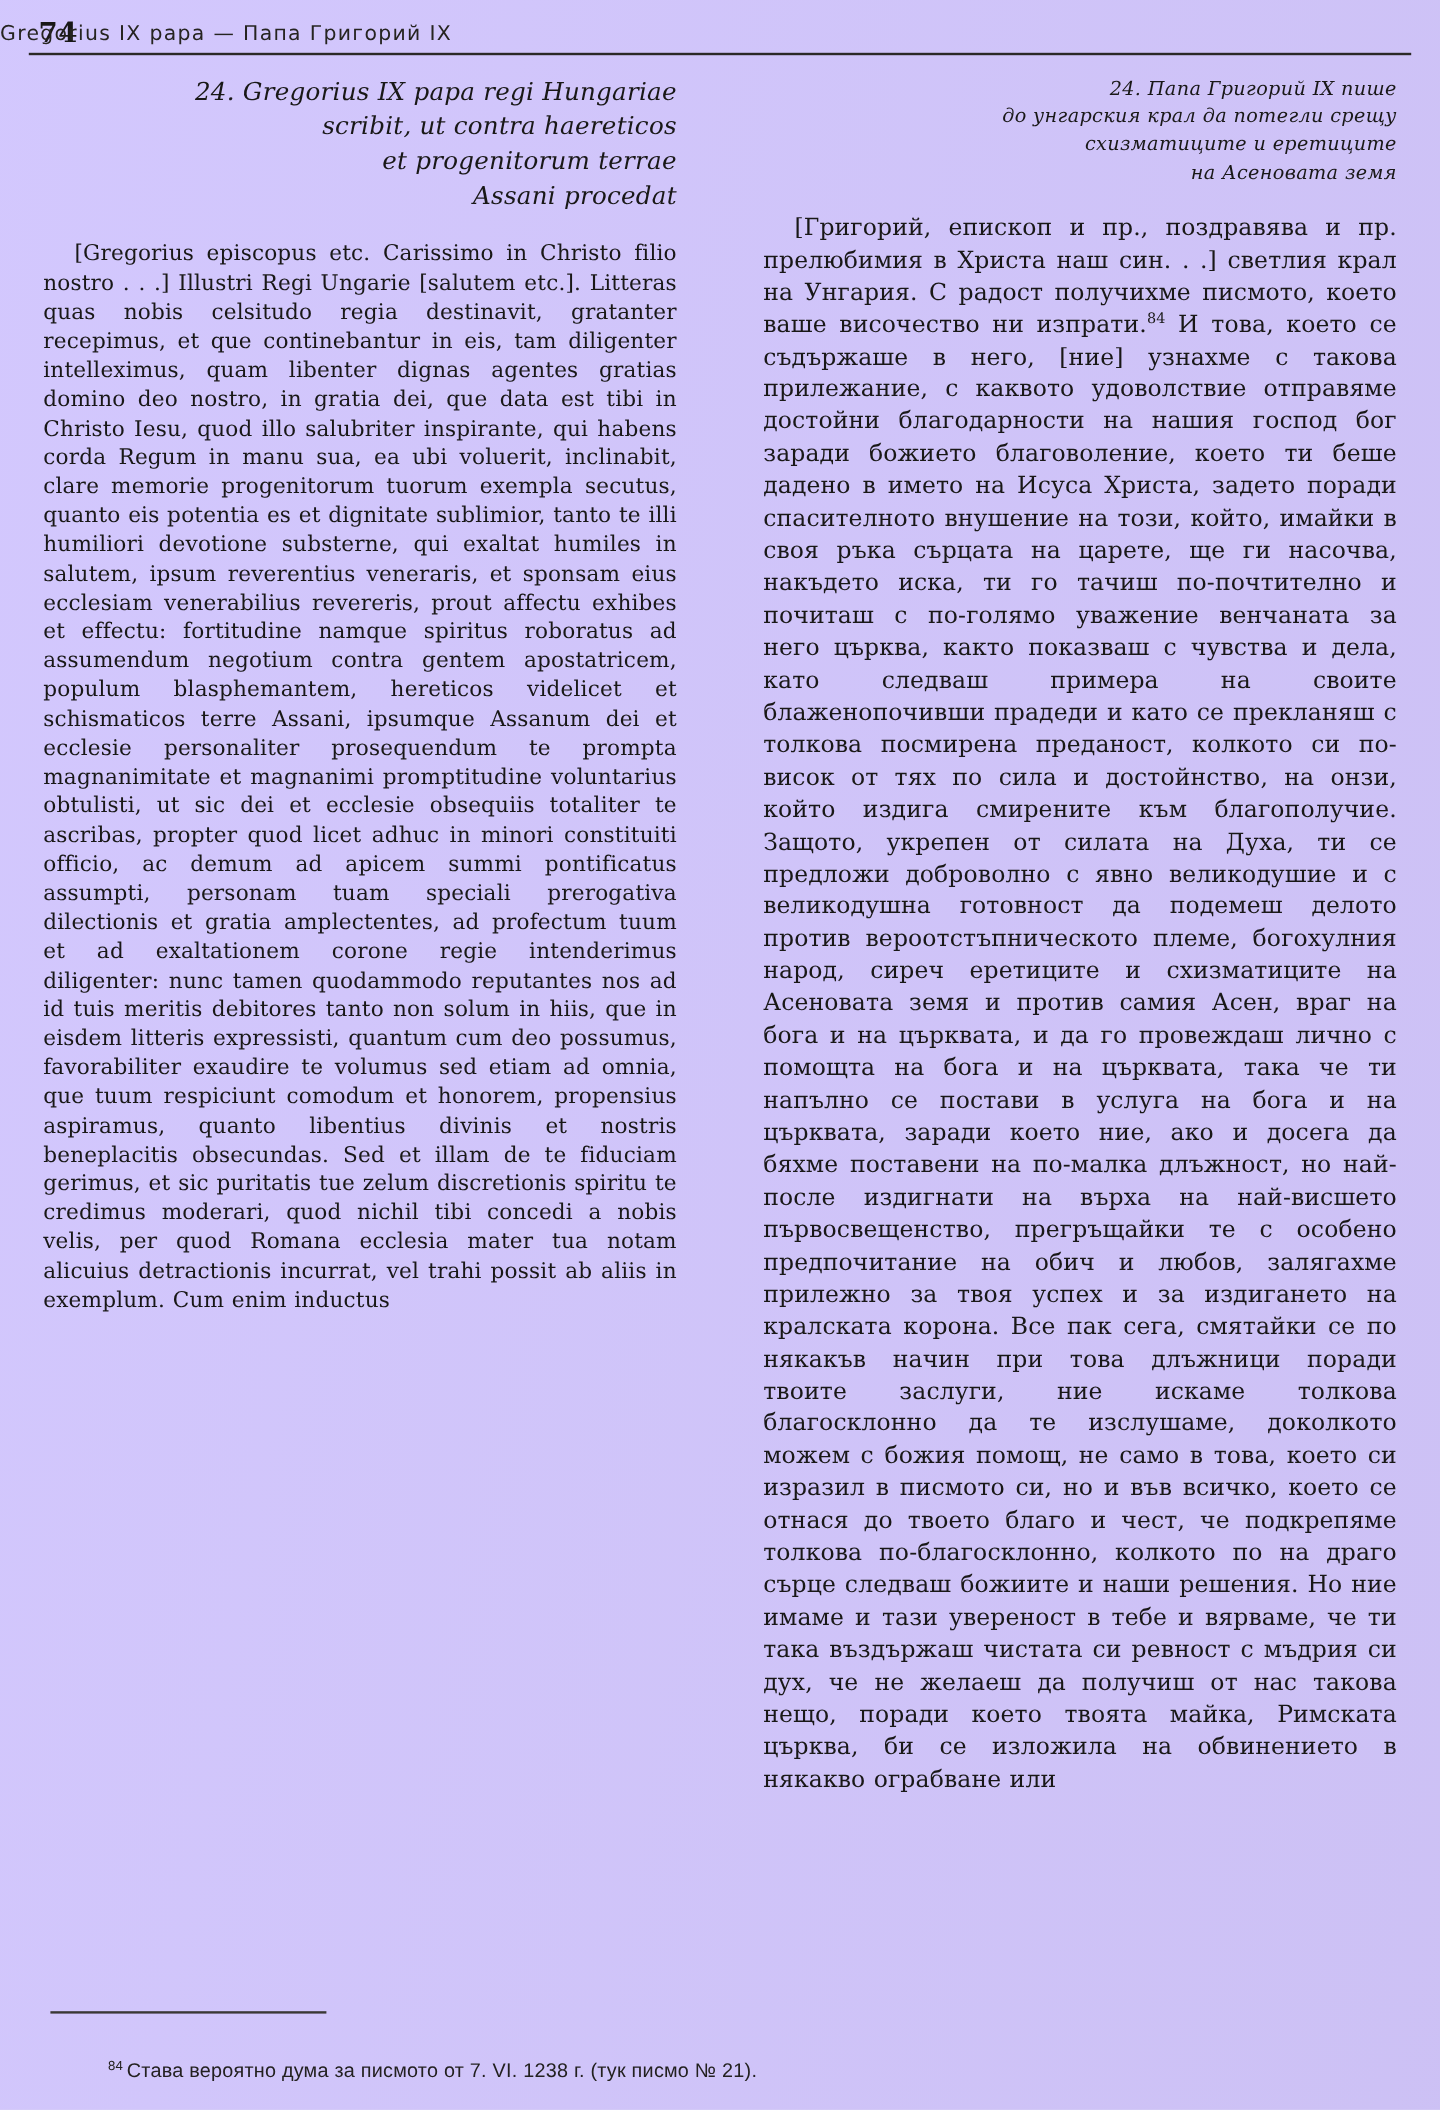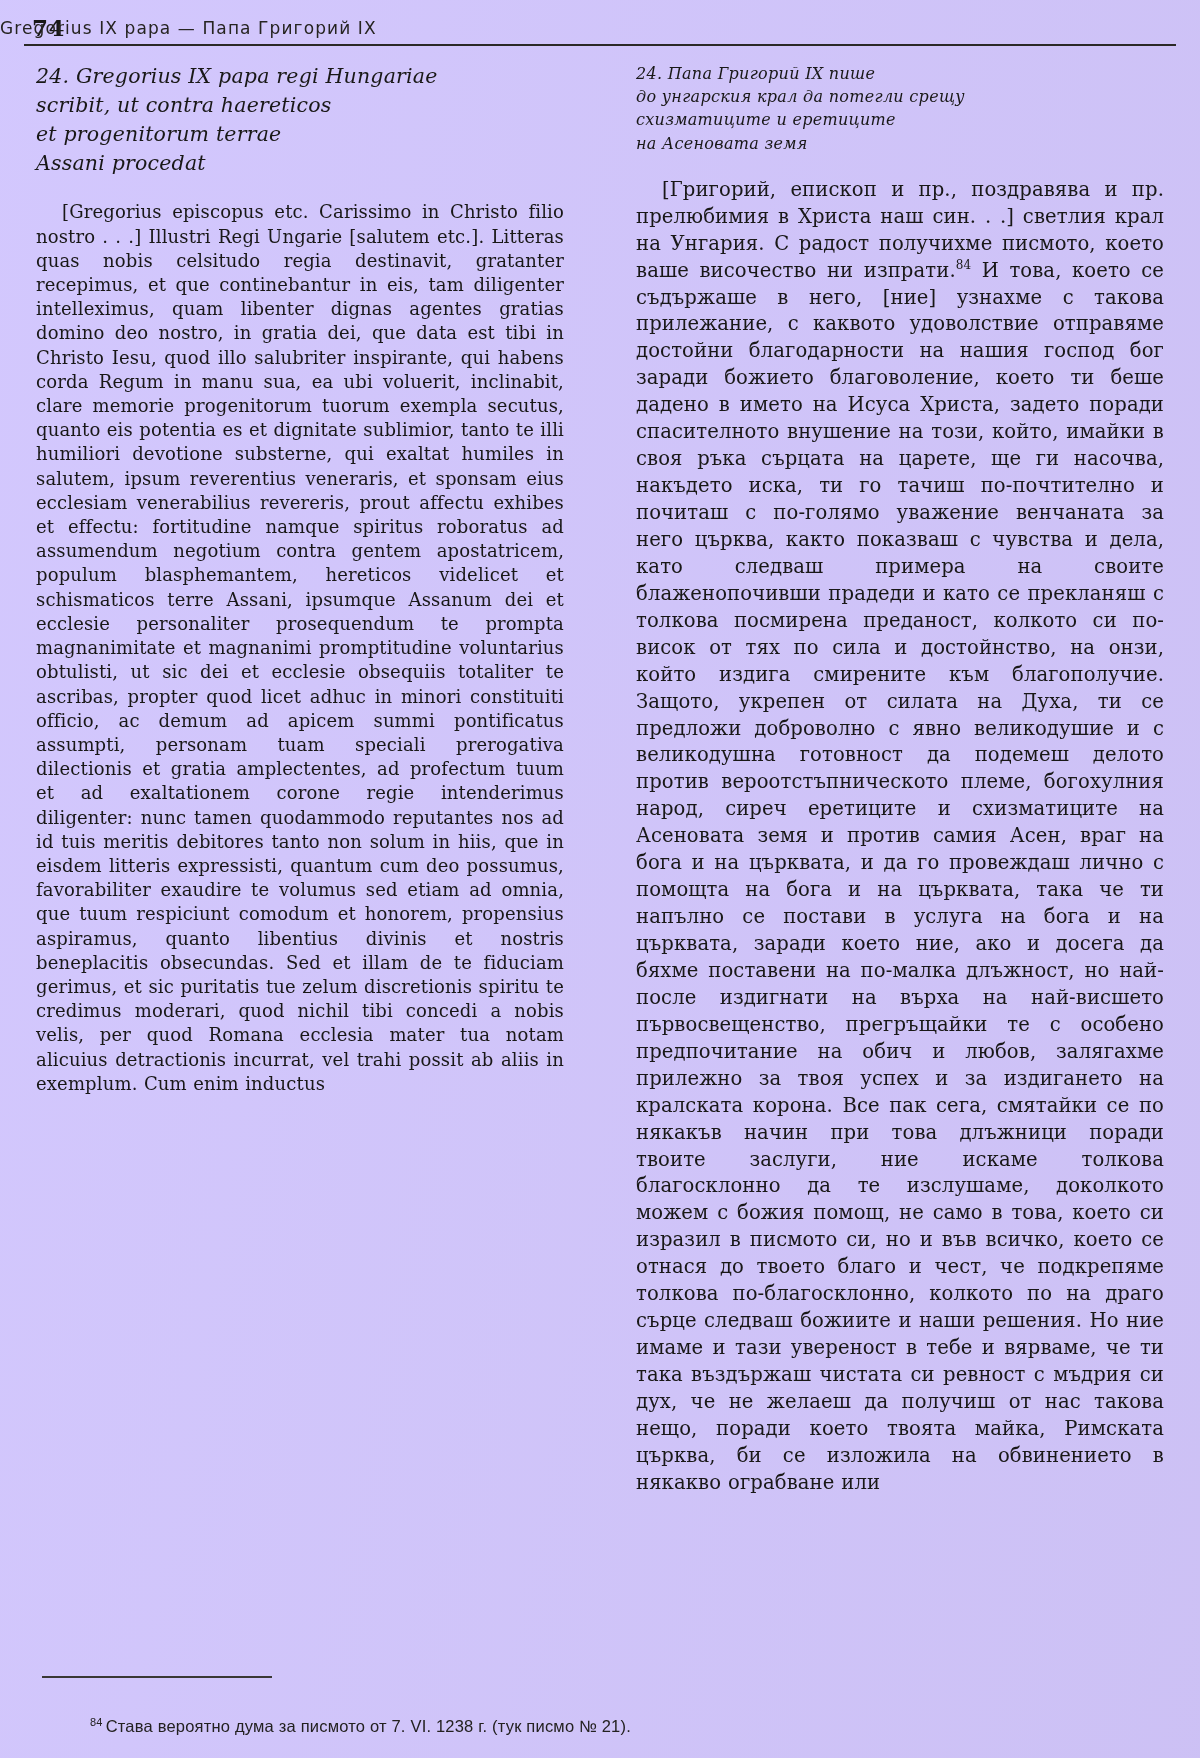--- a/index.html
+++ b/index.html
@@ -73,21 +73,21 @@
     justify-content: space-between;
     padding: 0 36px;
     box-sizing: border-box;
   }
   .col {
     width: 528px;
   }
   .col-left { margin-right: 8px; }
 
   .heading {
-    text-align: left;
+    text-align: right;
     font-style: italic;
     font-size: 20.5px;
     line-height: 1.42;
     margin: 0 0 22px 0;
     letter-spacing: 0.2px;
   }
   .heading-cyr {
     font-family: "DejaVu Serif", serif;
     font-style: italic;
     font-size: 16px;

